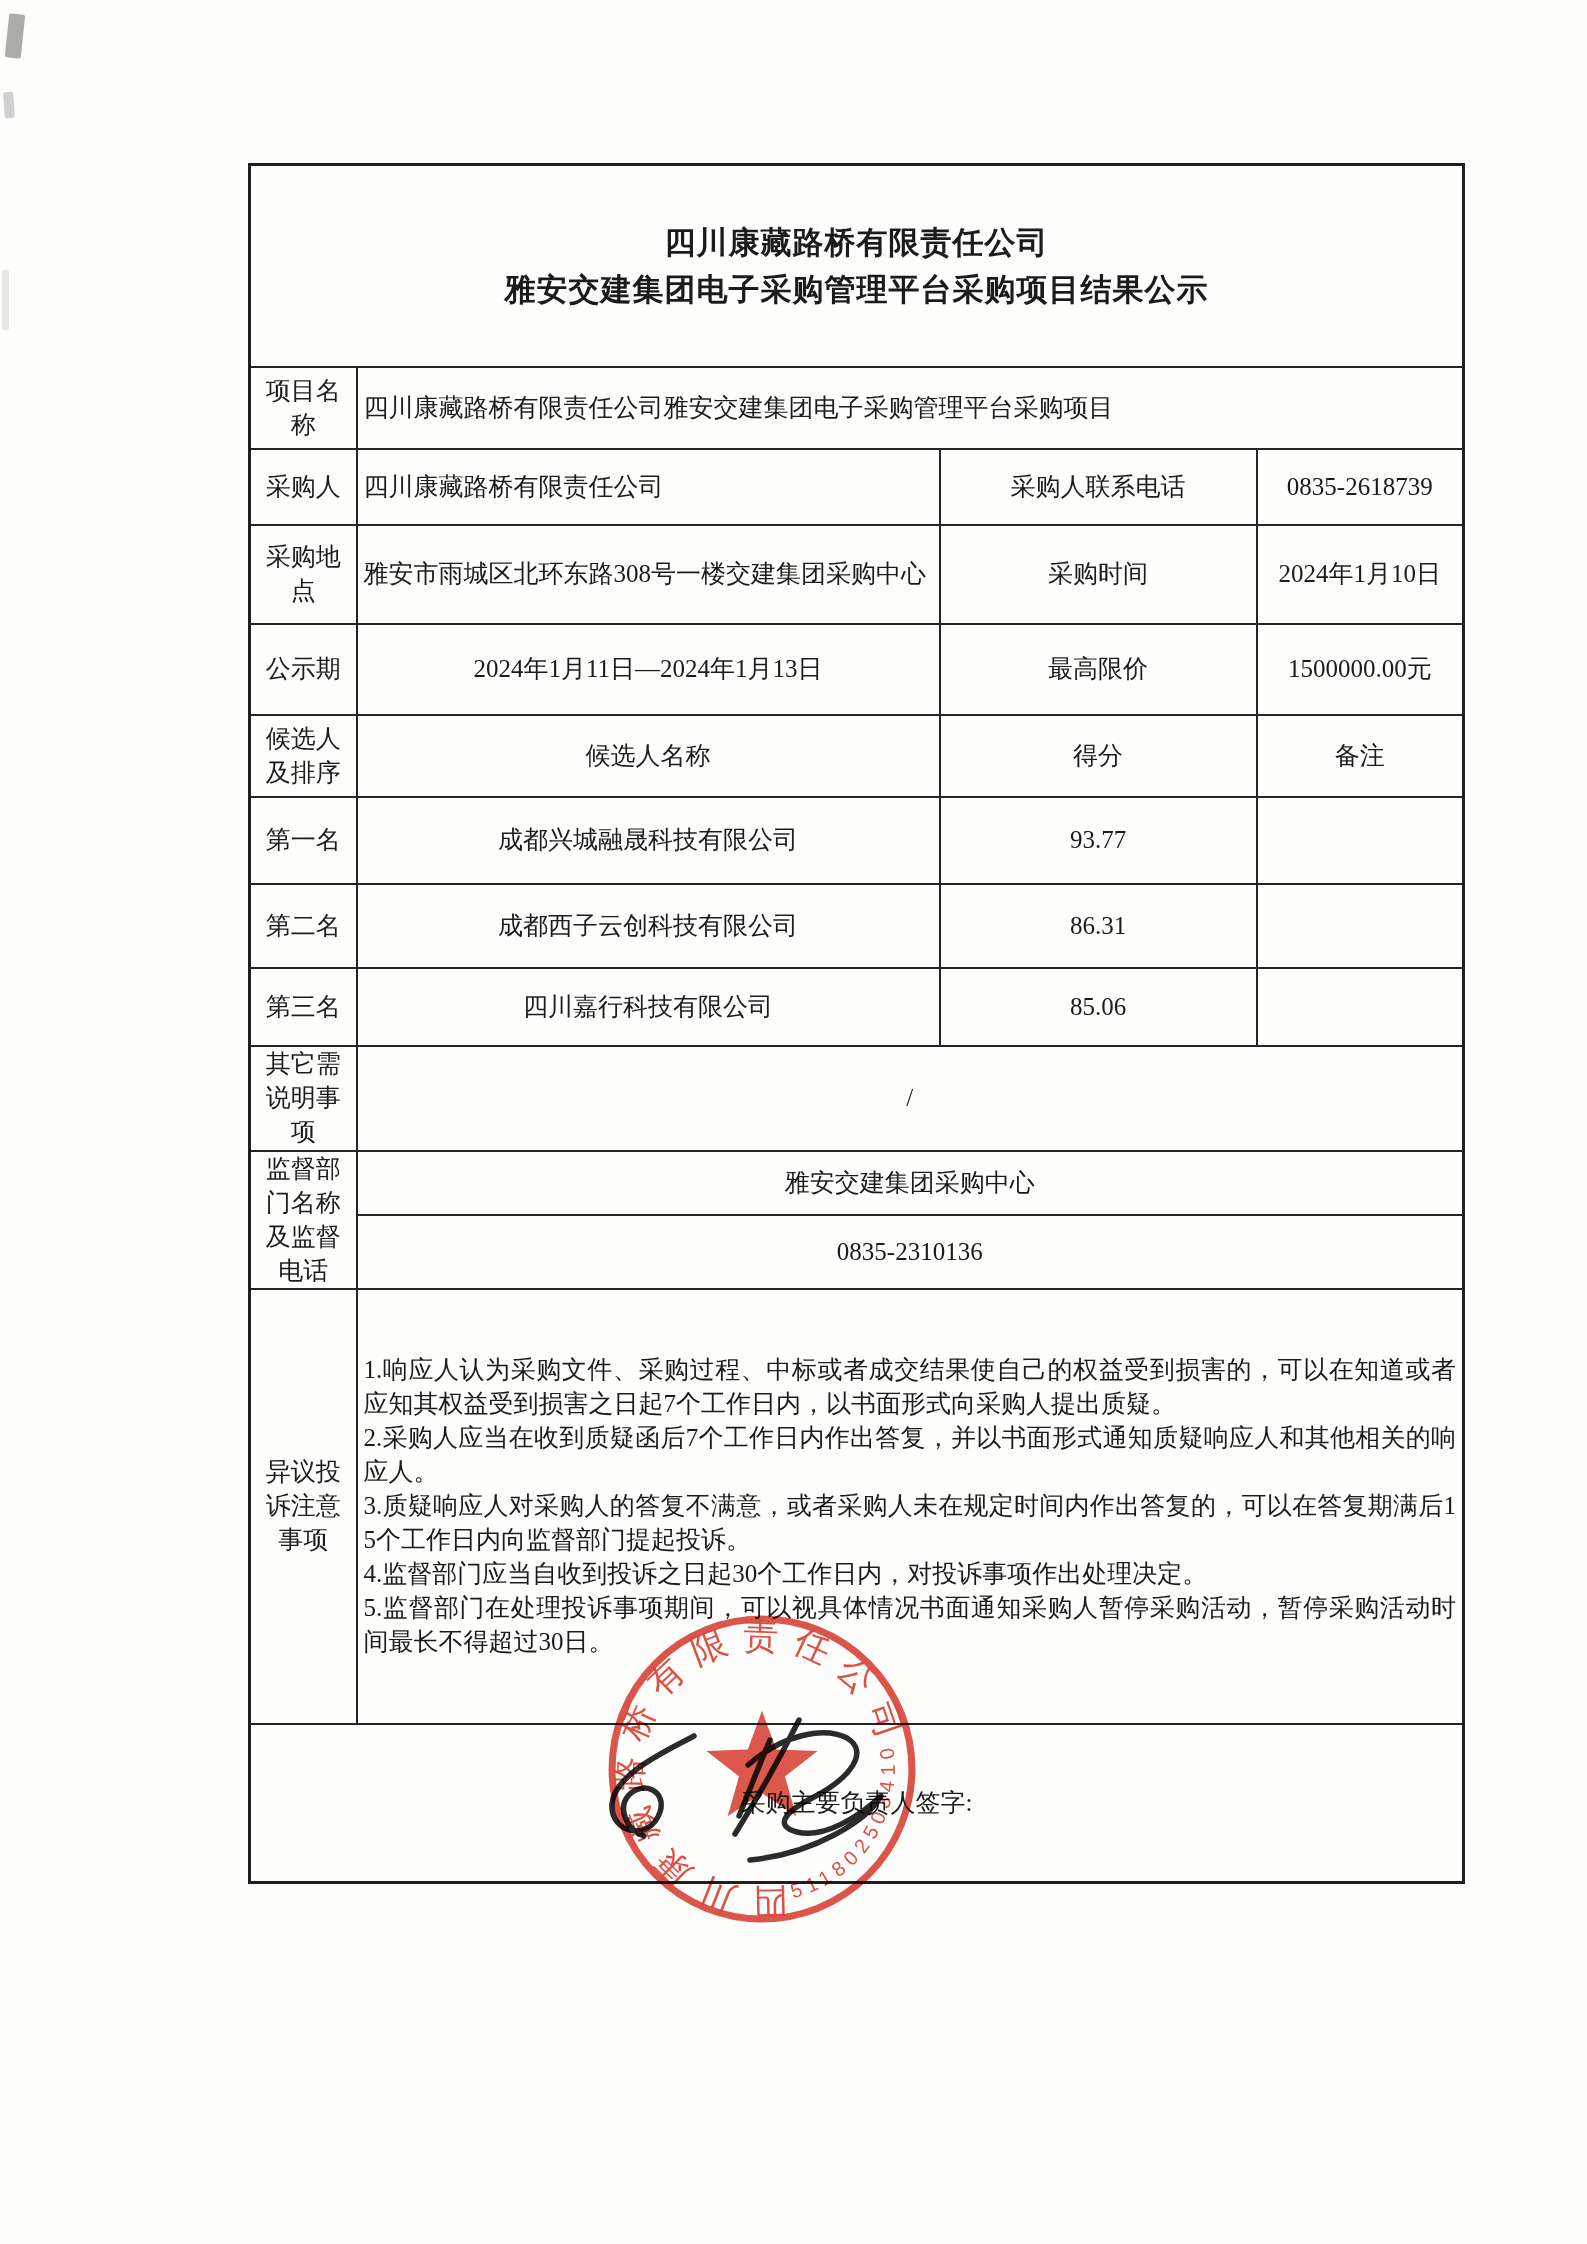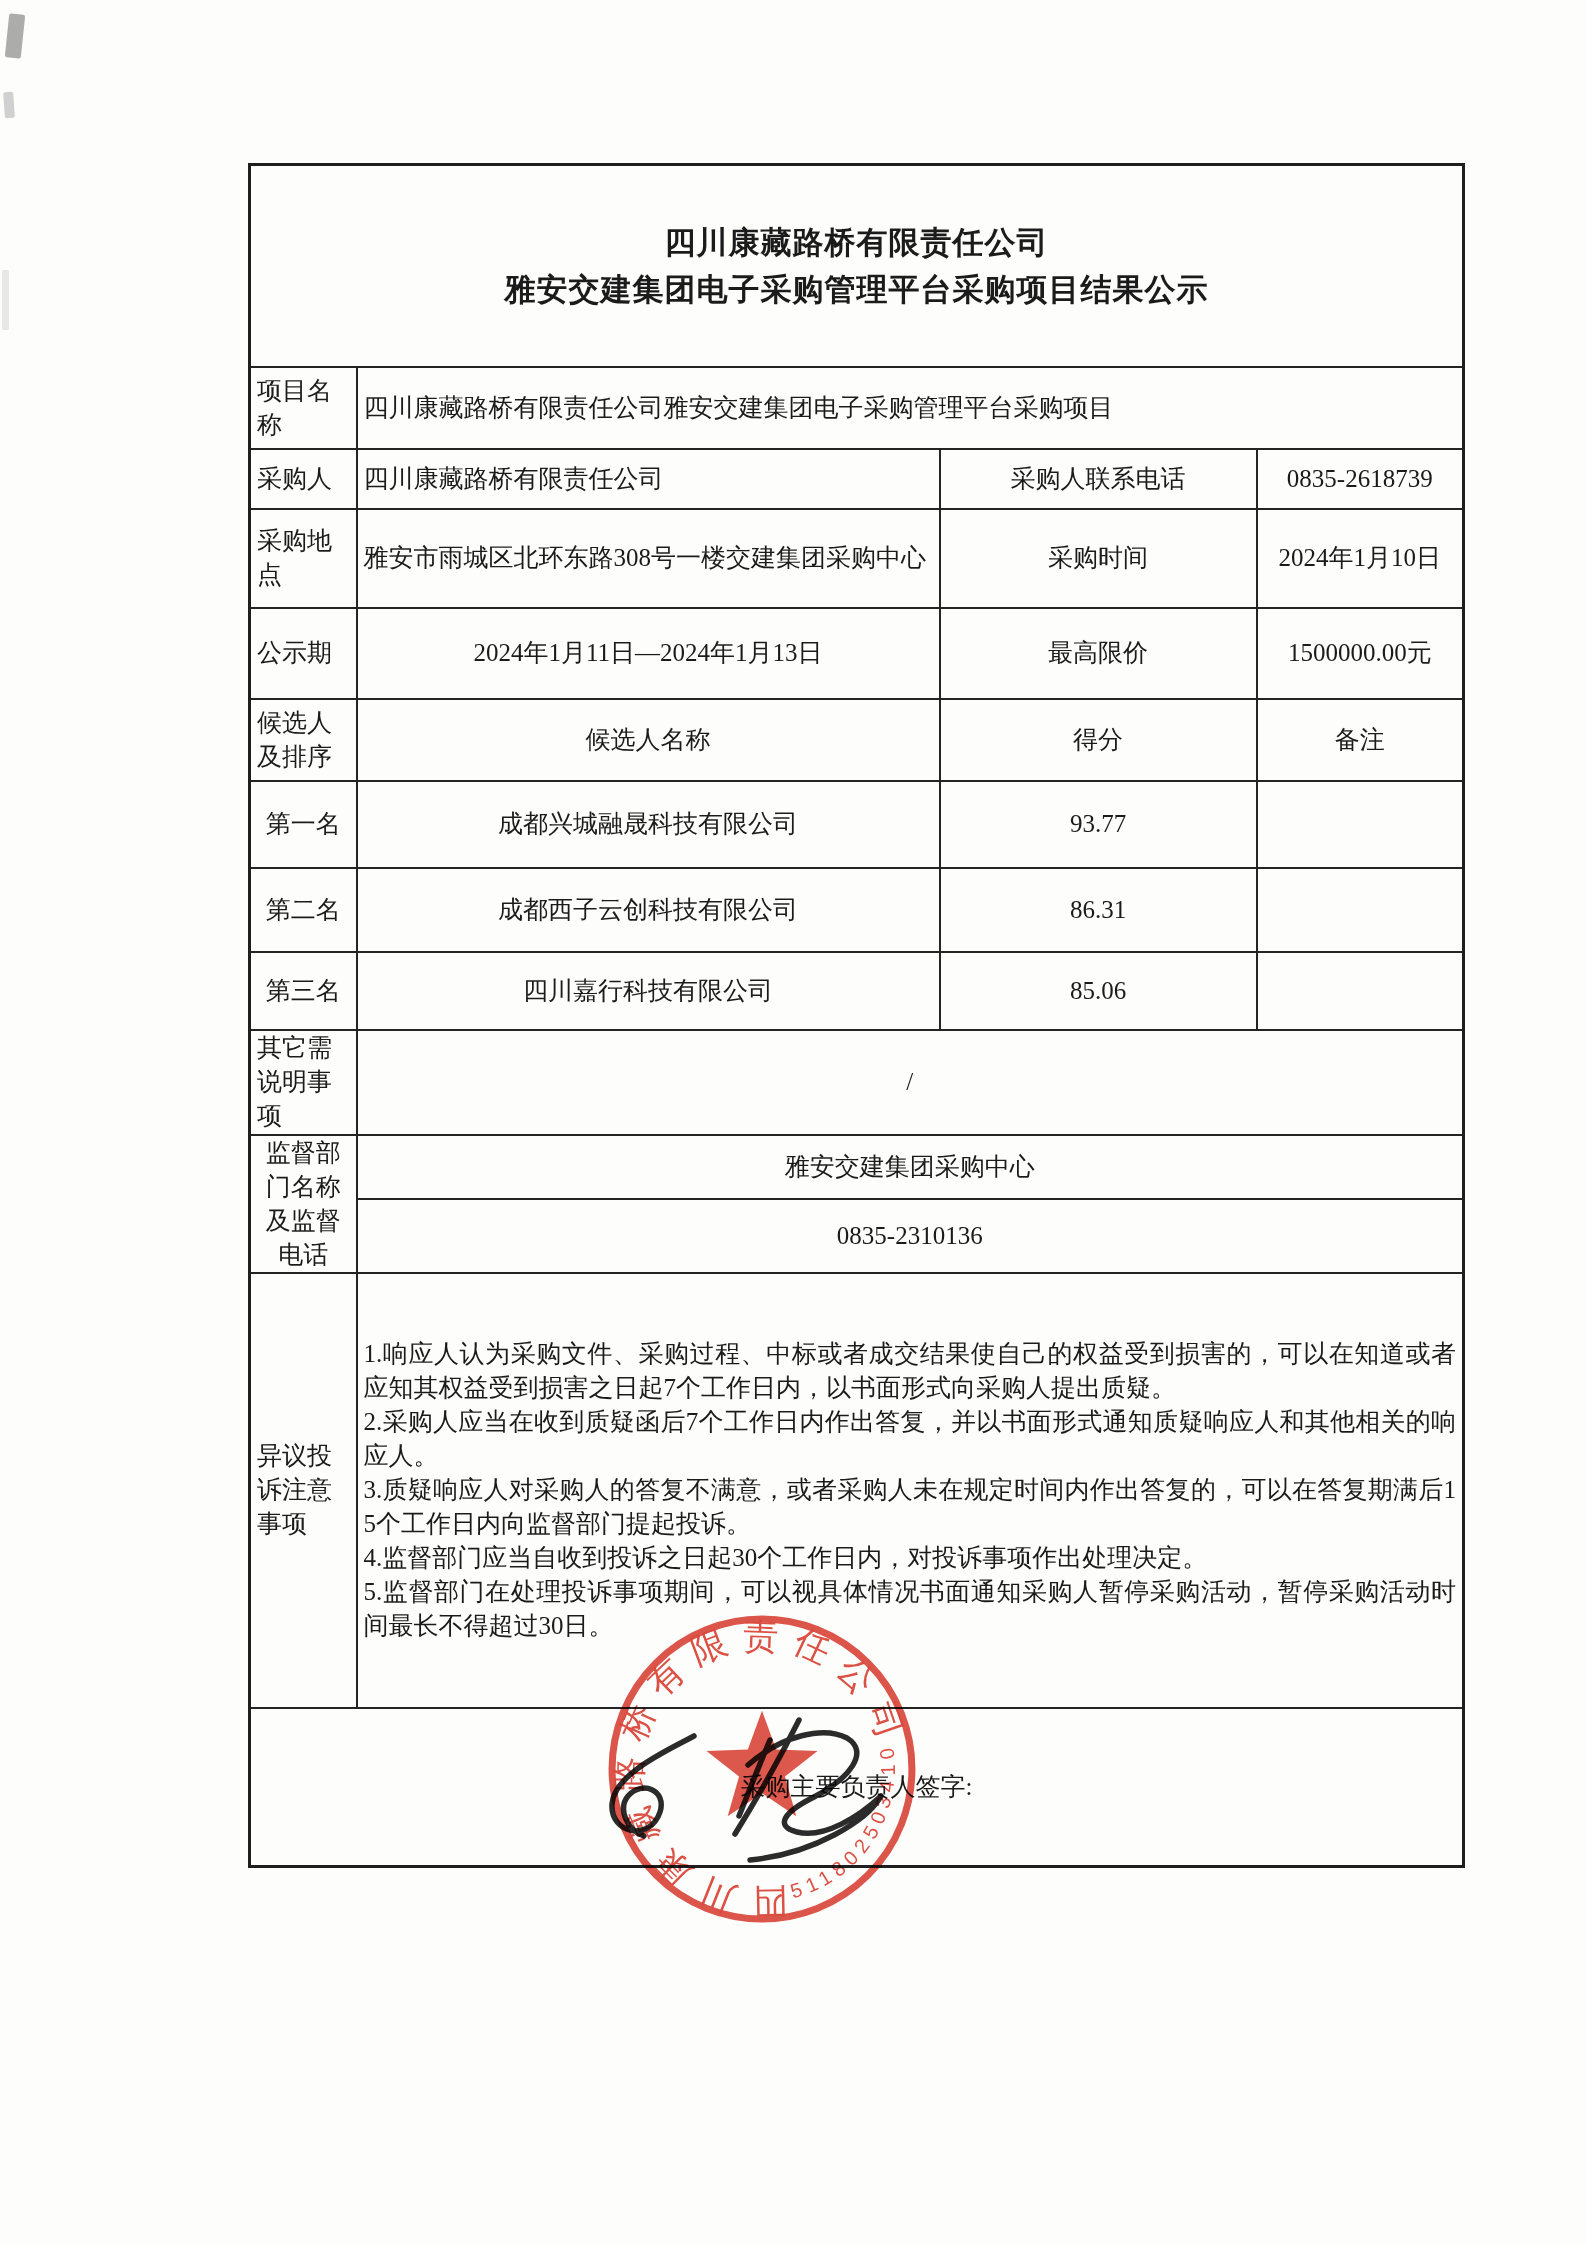--- a/index.html
+++ b/index.html
@@ -24,21 +24,21 @@
     border:3px solid #1f1f1f;
   }
   table.doc td{
     border:2px solid #242424;
     font-size:25px;line-height:34px;
     vertical-align:middle;
     padding:0 6px;
     word-break:break-all;
     color:#1b1b1b;
   }
-  td.lbl{padding:0 4px 0 8px;text-align:left;}
+  td.lbl{padding:0 4px 0 8px;text-align:center;}
   td.lbl-center{text-align:center;padding:0 4px;margin-top:16px;}
   td.val-left{text-align:left;padding:0 8px 0 10px;}
   td.center{text-align:center;}
   .doc-title{
     text-align:center;
     font-family:"Liberation Sans","DejaVu Sans",sans-serif;
     font-weight:bold;font-size:31px;line-height:47px;
     letter-spacing:1px;
   }
   td.objection-text{
@@ -85,21 +85,21 @@
         <div>雅安交建集团电子采购管理平台采购项目结果公示</div>
       </div>
     </td>
   </tr>
 
   <tr style="height:82px">
     <td class="lbl">项目名称</td>
     <td colspan="3" class="val-left">四川康藏路桥有限责任公司雅安交建集团电子采购管理平台采购项目</td>
   </tr>
 
-  <tr style="height:60px">
+  <tr style="height:76px">
     <td class="lbl">采购人</td>
     <td class="val-left">四川康藏路桥有限责任公司</td>
     <td class="center">采购人联系电话</td>
     <td class="center">0835-2618739</td>
   </tr>
 
   <tr style="height:99px">
     <td class="lbl">采购地点</td>
     <td class="val-left">雅安市雨城区北环东路308号一楼交建集团采购中心</td>
     <td class="center">采购时间</td>

